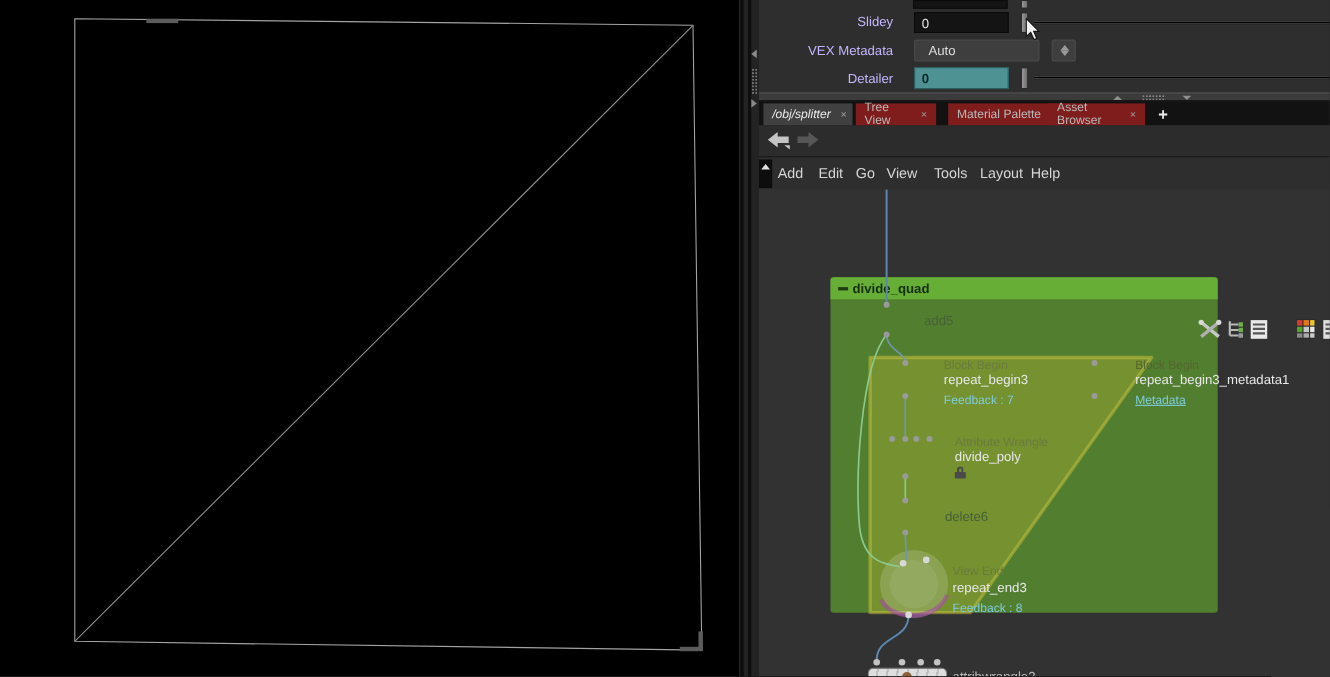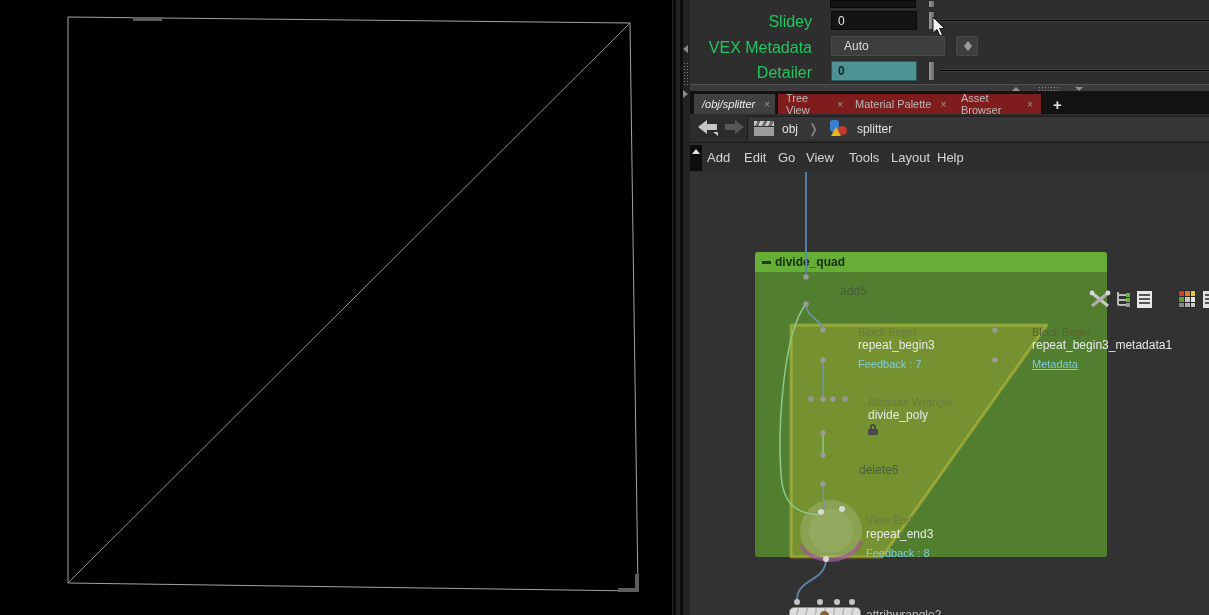--- a/index.html
+++ b/index.html
@@ -18,21 +18,21 @@
   .vdivider .tri-l { position:absolute; left:11px; top:45px; width:0; height:0;
     border-top:4px solid transparent; border-bottom:4px solid transparent; border-right:5px solid #8a8a8a; }
   .vdivider .tri-r { position:absolute; left:11px; top:90px; width:0; height:0;
     border-top:4px solid transparent; border-bottom:4px solid transparent; border-left:5px solid #8a8a8a; }
   .dots-v { position:absolute; left:11px; top:62px; width:6px; height:24px;
     background-image:radial-gradient(#7d7d7d 1px, transparent 1px); background-size:3px 3px; }
   
   .rightpane { position:absolute; left:690px; top:0; width:519px; height:615px; background:#2e2e2e; }
   
   .param-pane { position:absolute; left:0; top:0; width:519px; height:84px; background:#2e2e2e; }
-  .p-label { position:absolute; width:122px; text-align:right; color:#22c55e; font-size:16px; }
+  .p-label { position:absolute; width:122px; text-align:right; color:#c4b5fd; font-size:12px; }
   .p-field { position:absolute; background:#141414; color:#e8e8e8; font-size:12px;
     padding:2px 0 0 6px; border:1px solid #0a0a0a; }
   .p-field.teal { background:#4f9294; color:#0d2626; font-weight:bold; border-color:#2c5c5e; }
   .p-handle { position:absolute; width:7px; background:linear-gradient(90deg,#9a9a9a,#6a6a6a);
     border:1px solid #2a2a2a; border-radius:1px; }
   .p-groove { position:absolute; height:3px; background:#000; border-top:1px solid #3e3e3e; border-bottom:1px solid #3e3e3e; }
   .p-drop { position:absolute; background:#3e3e3e; border:1px solid #4a4a4a; border-radius:2px;
     color:#dcdcdc; padding:2px 0 0 12px; font-size:12px; }
   .p-spin { position:absolute; width:22px; height:20px; background:#3e3e3e; border:1px solid #4a4a4a;
     border-radius:2px; }
@@ -176,53 +176,39 @@
 
     <div class="tabbar">
       <div class="ptab active" style="left:4px; width:81px;">
         <span>/obj/splitter</span>
         <span class="x">×</span>
       </div>
       <div class="ptab" style="left:88px; width:73px;">
         <span>Tree View</span>
         <span class="x">×</span>
       </div>
-      <div class="ptab" style="left:157px; width:116px;">
+      <div class="ptab" style="left:172px; width:116px;">
         <span>Material Palette</span>
         <span class="x">×</span>
       </div>
       <div class="ptab" style="left:263px; width:88px;">
         <span>Asset Browser</span>
         <span class="x">×</span>
       </div>
       <div class="tab-add" style="left:363px;">+</div>
     </div>
 
     <div class="pathbar">
       <svg style="position:absolute; left:7px; top:5px;" width="22" height="18">
         <path d="M10,1 L10,5 L20,5 L20,11 L10,11 L10,15 L1,8 Z" fill="#c4c4c4"></path>
         <path d="M16,13 L21,13 L21,17 Z" fill="#c4c4c4"></path>
       </svg>
       <svg style="position:absolute; left:33px; top:5px;" width="22" height="18">
         <path d="M12,1 L12,5 L2,5 L2,11 L12,11 L12,15 L21,8 Z" fill="#575757"></path>
       </svg>
-      <div class="crumbfield">
-        <div class="clapicon">
-          <div class="top"></div>
-            <div class="bot"></div>
-        </div>
-        <span class="crumb-txt">obj</span>
-        <span class="crumb-chev">❭</span>
-        <div class="geoicon">
-          <div class="cyl"></div>
-            <div class="sph"></div>
-            <div class="cone"></div>
-        </div>
-        <span class="crumb-txt">splitter</span>
-      </div>
     </div>
 
     <div class="menubar">
       <div class="menu-scroll">
         <div class="tri"></div>
       </div>
       <div class="menu-item" style="left:17px;">Add</div>
       <div class="menu-item" style="left:54px;">Edit</div>
       <div class="menu-item" style="left:88px;">Go</div>
       <div class="menu-item" style="left:116px;">View</div>

